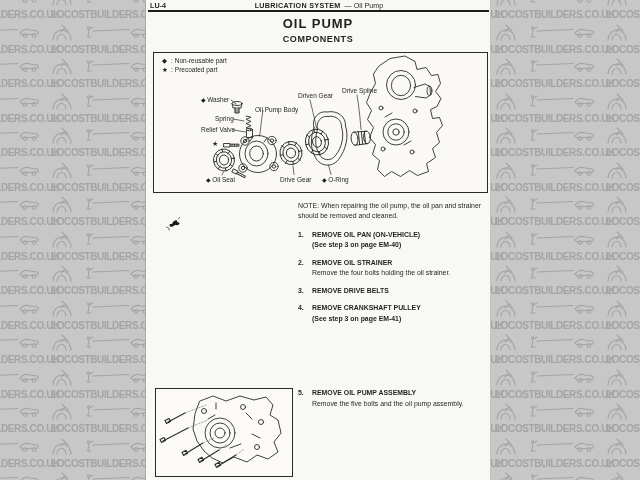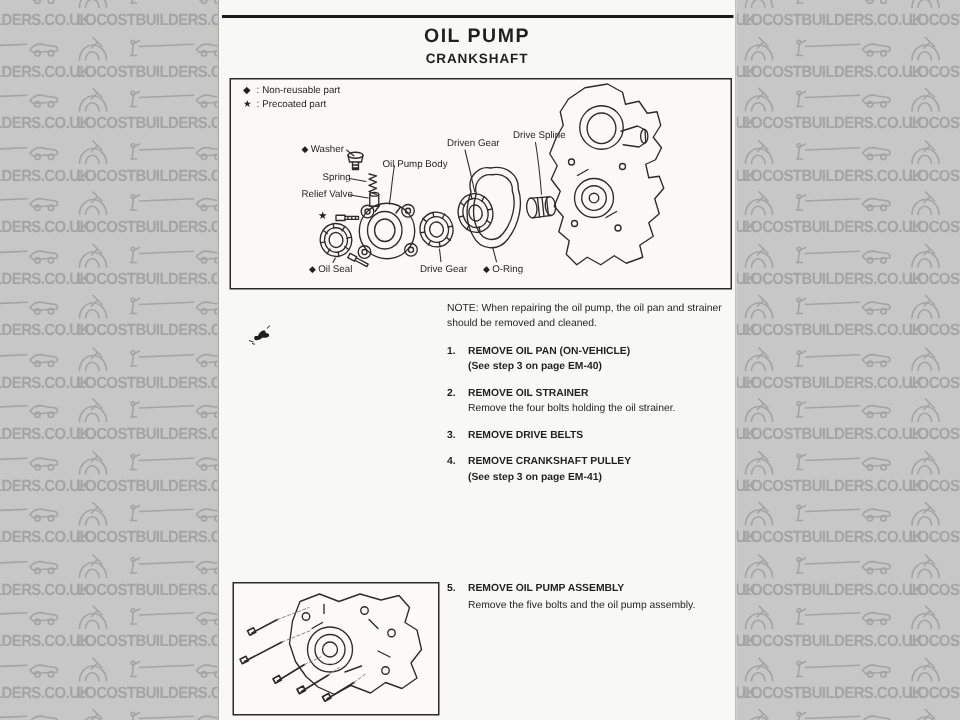--- a/index.html
+++ b/index.html
@@ -1730,24 +1730,28 @@
             <path d="M80,11 Q84,6 90,8 L97,9 Q99,10 98,12 L82,13 Z"></path>
             <circle cx="85" cy="13.5" r="1.8"></circle>
             <circle cx="94" cy="13.5" r="1.8"></circle>
           </g>
         </svg>
       </div>
     </div>
 
   <div class="page">
 
+    <div class="page-header">
+      <span class="page-code">LU-4</span>
+      <span class="header-center"><span class="hc-section">LUBRICATION SYSTEM</span><span class="hc-sep">—</span><span class="hc-sub">Oil Pump</span></span>
+    </div>
     <div class="header-rule"></div>
 
     <div class="doc-title">OIL PUMP</div>
-    <div class="doc-subtitle">CRANKSHAFT</div>
+    <div class="doc-subtitle">COMPONENTS</div>
 
     <div class="components-box">
       <svg class="diagram-svg" width="333" height="139" viewBox="0 0 333 139">
         <g stroke="#2b2b2b" fill="none" stroke-width="0.9" stroke-linejoin="round" stroke-linecap="round">
           <g>
             <ellipse cx="83" cy="50.5" rx="5" ry="2"></ellipse>
             <path d="M78,50.5 L79,55 L87,55 L88,50.5"></path>
             <path d="M81,55 L81,60 L85,60 L85,55 M81,57 L85,57 M81,59 L85,59"></path>
           </g>
           <path d="M92,63 l5,1.2 l-5,2.2 l5,2 l-5,2.2 l5,2 l-5,2.2 l5,1.8"></path>

